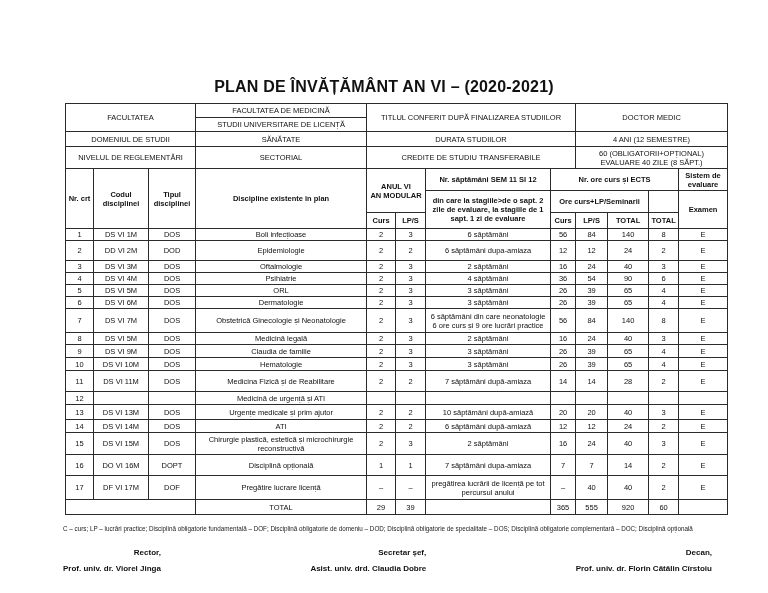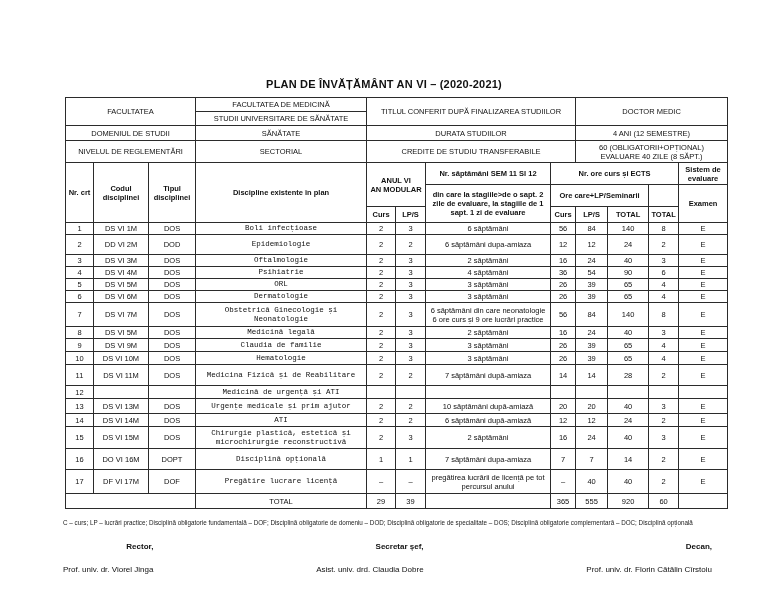--- a/index.html
+++ b/index.html
@@ -3,41 +3,41 @@
 <meta charset="utf-8">
 <style>
   html,body{margin:0;padding:0;}
   body{
     width:768px;height:593px;background:#ffffff;
     font-family:"Liberation Sans",sans-serif;color:#111;
     overflow:hidden;
   }
   .title{
     margin:78px 0 0 0;text-align:center;
-    font-size:11px;font-weight:bold;letter-spacing:.2px;
+    font-size:16px;font-weight:bold;letter-spacing:.2px;
   }
   table.plan{
     border-collapse:collapse;table-layout:fixed;
     margin:7px 0 0 65px;width:662px;
   }
   .plan td,.plan th{
     border:1px solid #2b2b2b;
     font-size:7.5px;line-height:1.2;
     padding:0 2px;text-align:center;vertical-align:middle;
     font-weight:normal;overflow:hidden;
   }
   .plan th{font-weight:bold;}
   .b{font-weight:bold;}
-  .left{text-align:left;padding-left:3px;font-family:Liberation Mono, monospace;}
+  .left{text-align:left;padding-left:3px;}
   .wk{font-size:7px;}
   .note{font-size:6px;font-weight:normal;line-height:1.15;padding:0 1px;}
   .footnote{margin:10px 0 0 63px;font-size:6.3px;color:#222;white-space:nowrap;}
   .sigs{display:flex;justify-content:space-between;margin:16px 56px 0 63px;}
   .sig .t{font-weight:bold;font-size:8px;text-align:right;}
-  .sig .n{font-size:8px;margin-top:14px;}
+  .sig .n{font-size:8px;margin-top:7px;font-weight:bold;}
   .sig.center{text-align:center;}
   .sig.right{text-align:right;}
 </style>
 </head>
 <body>
 
 <div class="title">PLAN DE ÎNVĂȚĂMÂNT  AN VI  –  (2020-2021)</div>
 
 <table class="plan">
   <colgroup>
@@ -56,21 +56,21 @@
   </colgroup>
 
   <tbody>
       <tr style="height:14px">
     <td colspan="3" rowspan="2" class="b">FACULTATEA</td>
     <td class="b">FACULTATEA DE MEDICINĂ</td>
     <td colspan="4" rowspan="2" class="b">TITLUL CONFERIT DUPĂ FINALIZAREA STUDIILOR</td>
     <td colspan="4" rowspan="2" class="b">DOCTOR MEDIC</td>
   </tr>
   <tr style="height:14px">
-    <td class="b">STUDII UNIVERSITARE DE SĂNĂTATE</td>
+    <td class="b">STUDII UNIVERSITARE DE LICENȚĂ</td>
   </tr>
   <tr style="height:15px">
     <td colspan="3" class="b">DOMENIUL DE STUDII</td>
     <td class="b">SĂNĂTATE</td>
     <td colspan="4" class="b">DURATA STUDIILOR</td>
     <td colspan="4" class="b">4 ANI (12 SEMESTRE)</td>
   </tr>
   <tr style="height:22px">
     <td colspan="3" class="b">NIVELUL DE REGLEMENTĂRI</td>
     <td class="b">SECTORIAL</td>
@@ -89,21 +89,21 @@
     <th colspan="2" rowspan="2">
       <div>ANUL VI</div>
       <div>AN MODULAR</div>
     </th>
     <th>Nr. săptămâni SEM 11 SI 12</th>
     <th colspan="4">Nr. ore curs și ECTS</th>
     <th>Sistem de evaluare</th>
   </tr>
   <tr style="height:22px">
     <th rowspan="2" class="note">din care la stagiile&gt;de o sapt. 2 zile de evaluare, la stagiile de 1 sapt. 1 zi de evaluare</th>
-    <th colspan="3">Ore care+LP/Seminarii</th>
+    <th colspan="3">Ore curs+LP/Seminarii</th>
     <th></th>
     <th rowspan="2">Examen</th>
   </tr>
   <tr style="height:16px">
     <th>Curs</th>
     <th>LP/S</th>
     <th>Curs</th>
     <th>LP/S</th>
     <th>TOTAL</th>
     <th>TOTAL</th>

